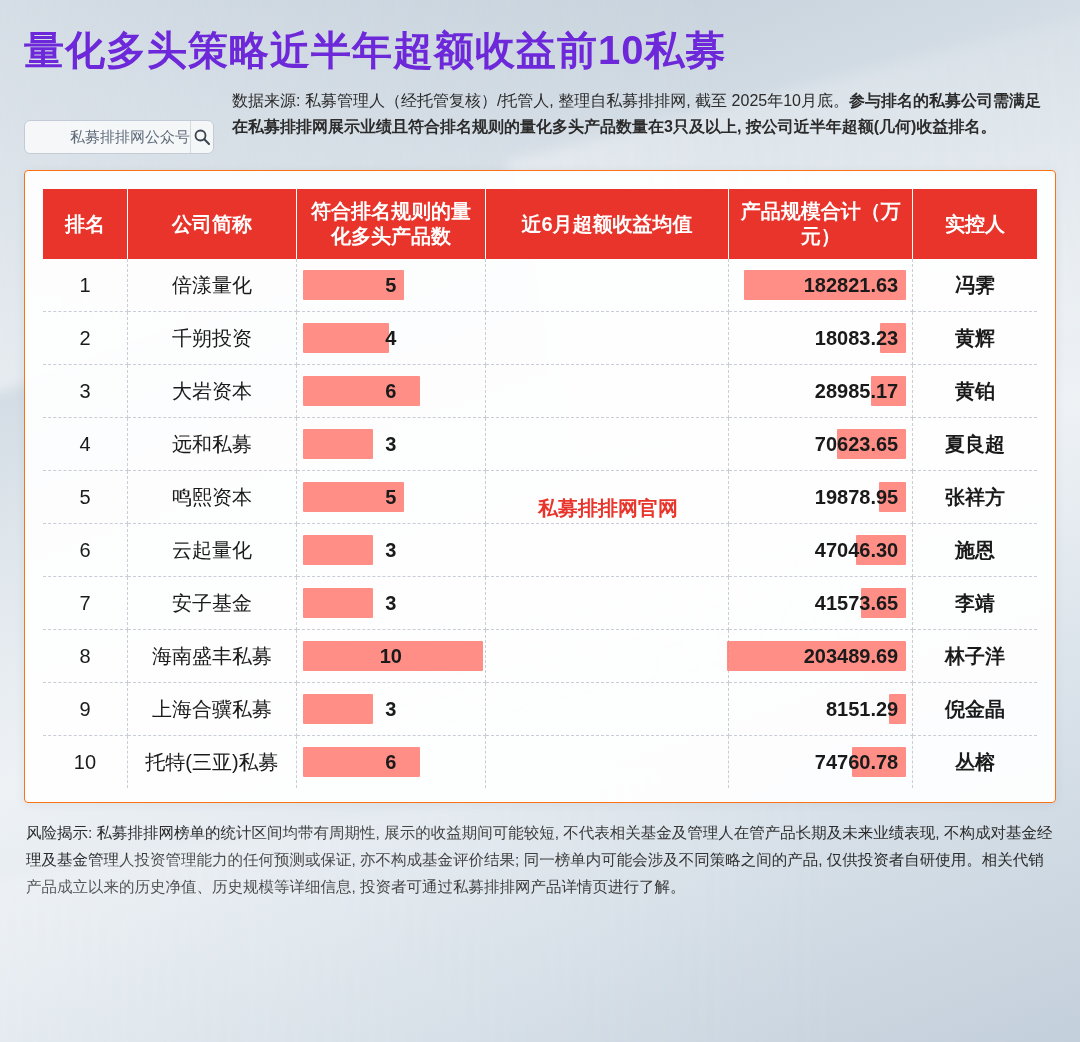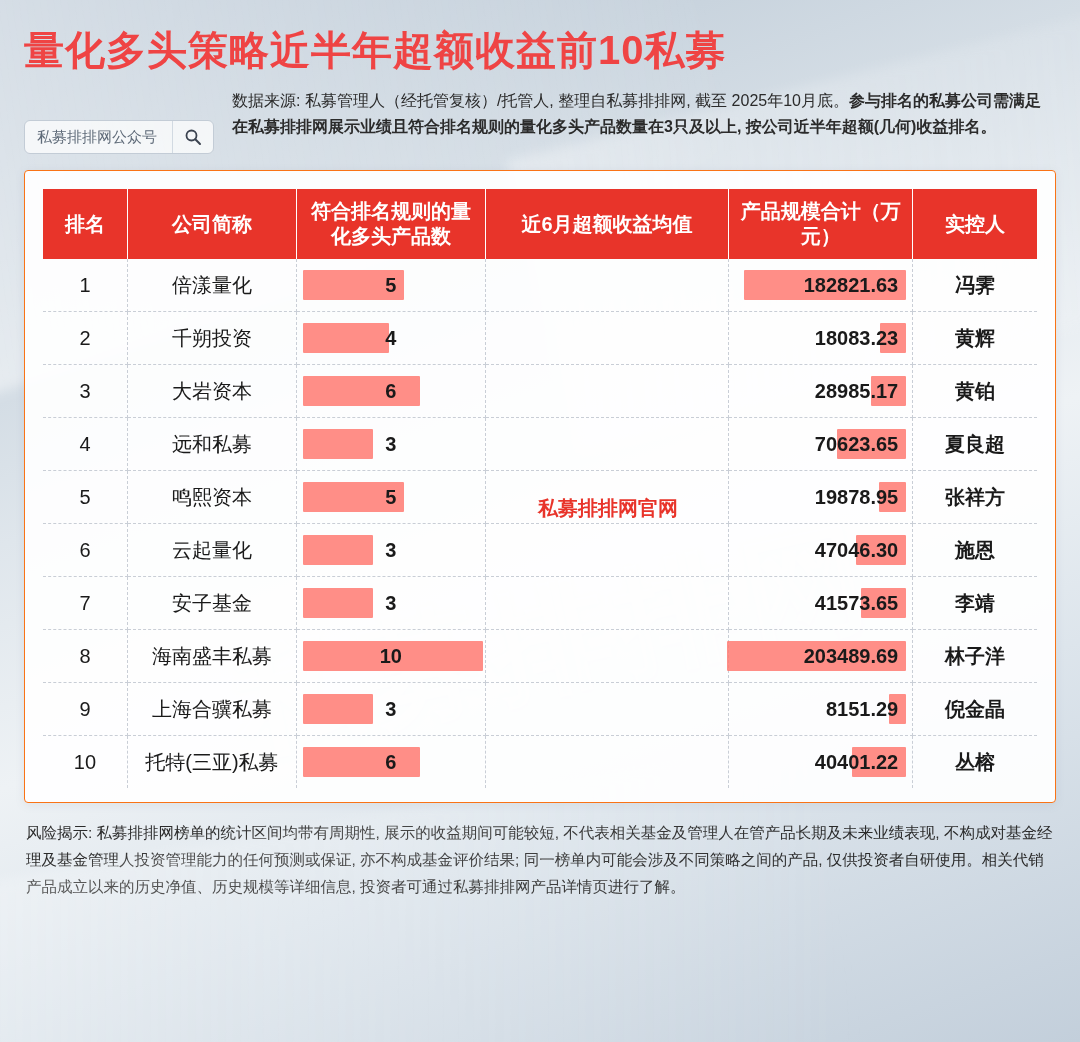--- a/index.html
+++ b/index.html
@@ -40,21 +40,21 @@
     text-shadow: 0 2px 6px rgba(180,190,200,0.25);
   }
 
   .header {
     position: relative;
     padding: 26px 0 0 24px;
   }
   .title {
     font-size: 40px;
     font-weight: bold;
-    color: #ef4444;
+    color: #6d28d9;
     letter-spacing: 1px;
     line-height: 1.2;
   }
   .subtitle {
     margin-top: 12px;
     font-size: 30px;
     font-weight: bold;
     color: #e8342a;
     letter-spacing: 0.5px;
   }
@@ -70,20 +70,21 @@
     flex: 0 0 auto;
     width: 190px;
     height: 34px;
     margin-top: 32px;
     border: 1px solid #c3ccd6;
     border-radius: 6px;
     background: rgba(255,255,255,0.72);
     display: flex;
     align-items: center;
     box-sizing: border-box;
+    padding-left: 33px;
   }
   .search-pill .sp-text {
     flex: 1;
     padding-left: 12px;
     font-size: 15px;
     color: #5e6a78;
     white-space: nowrap;
   }
   .search-pill .sp-btn {
     width: 40px;
@@ -434,21 +435,21 @@
           <td>
             <div class="barcell">
               <div class="bar" style="width: 62.4%;"></div>
               <div class="barlabel">6</div>
             </div>
           </td>
           <td></td>
           <td>
             <div class="barcell">
               <div class="bar scale-bar" style="width: 29.8266%;"></div>
-              <div class="barlabel scale">40401.22</div>
+              <div class="barlabel scale">74760.78</div>
             </div>
           </td>
           <td class="cell-person">丛榕</td>
         </tr>
       </tbody>
   </table>
   <div class="excess-note" id="excess-note" style="left: 461.312px; width: 243.516px; right: auto; top: 317.5px;">
       <div>私募排排网官网</div>
     </div>
 </div>

